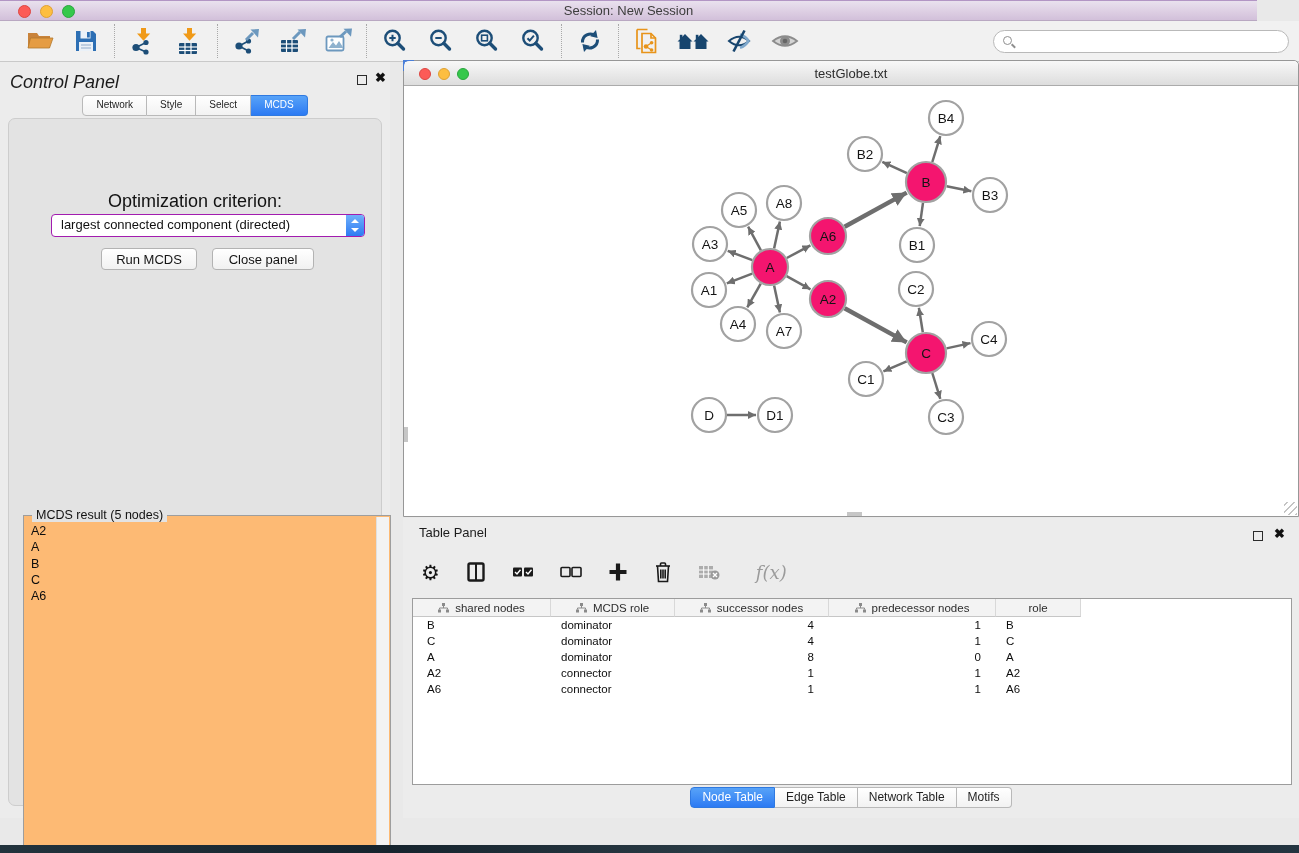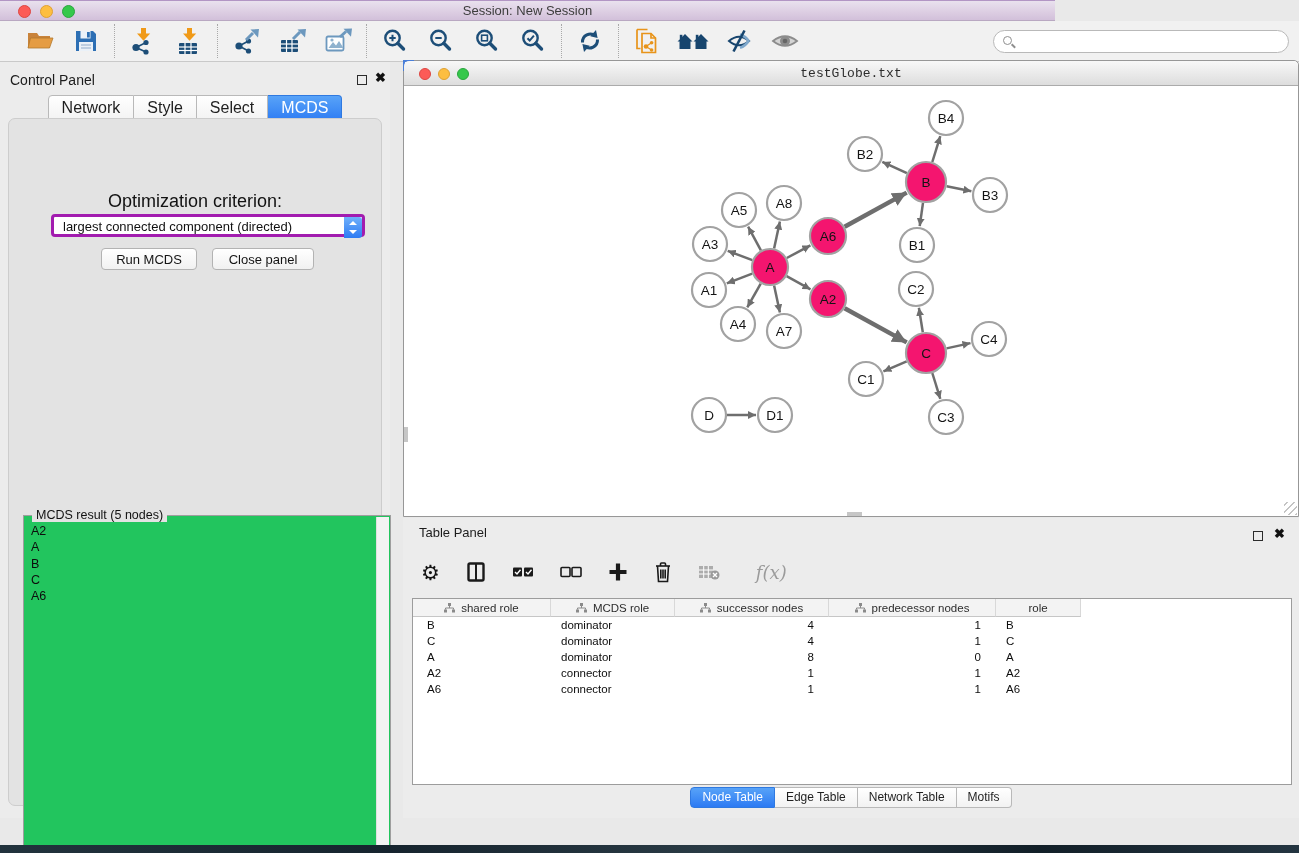--- a/index.html
+++ b/index.html
@@ -1,21 +1,21 @@
 <!DOCTYPE html>
 <html><head>
 <meta charset="utf-8">
 <style>
   * { margin:0; padding:0; box-sizing:border-box; }
   html,body { width:1299px; height:853px; }
   body { font-family:"Liberation Sans", sans-serif; background:#e9e9e9; position:relative; overflow:hidden; }
   .screen { position:absolute; inset:0; width:1299px; height:853px; background:#e9e9e9; }
 
   
-  .titlebar { position:absolute; left:0; top:0; width:1055px; height:21px;
+  .titlebar { position:absolute; left:0; top:0; width:1257px; height:21px;
     background:linear-gradient(180deg,#e9e1ee 0%,#dccde2 60%,#d2c0da 100%);
     border-top:1px solid #b295c4; border-bottom:1px solid #b9a8c2; }
   .titlebar .title { position:absolute; left:0; right:0; top:2px; text-align:center;
     font-size:13px; color:#3d3d3d; }
   .tl { position:absolute; top:4px; width:13px; height:13px; border-radius:50%; }
   .tl.red { left:18px; background:#fc5b57; border:1px solid #dd4742; }
   .tl.yellow { left:40px; background:#fdbe41; border:1px solid #dfa134; }
   .tl.green { left:62px; background:#35c84b; border:1px solid #2aa63e; }
 
   
@@ -30,65 +30,65 @@
     background:#fff; border:1px solid #b9b9b9; border-radius:12px; }
   .search-field input { position:absolute; left:26px; right:8px; top:1px; bottom:1px; border:none;
     outline:none; font-size:12px; font-family:"Liberation Sans",sans-serif; background:transparent; }
   .mag { position:absolute; left:9px; top:5px; width:9px; height:9px;
     border:1.6px solid #8f8f8f; border-radius:50%; }
   .mag::after { content:''; position:absolute; left:7px; top:8px; width:5px; height:1.8px;
     background:#8f8f8f; transform:rotate(45deg); }
 
   
   .control-panel { position:absolute; left:0; top:62px; width:390px; height:756px; background:#ececec; }
-  .cp-title { position:absolute; left:10px; top:10px; font-size:14px; color:#1c1c1c; }
+  .cp-title { position:absolute; left:10px; top:10px; font-size:18px; color:#1c1c1c;font-style:italic; }
   .panel-float { position:absolute; top:13px; width:10px; height:10px; border:1.6px solid #2b2b2b; background:transparent; }
   .panel-close { position:absolute; top:8px; font-size:13px; font-weight:bold; color:#111; }
   .cp-float { left:357px; } .cp-close { left:375px; }
   .seg { display:flex; }
   .seg-tab { background:linear-gradient(#ffffff,#f2f2f2); border:1px solid #b9b9b9; border-left:none;
-    padding:3px 13px 5px; font-size:16px; color:#1f1f1f; white-space:nowrap; }
+    padding:3px 13px 5px; font-size:10px; color:#1f1f1f; white-space:nowrap; }
   .seg-tab:first-child { border-left:1px solid #b9b9b9; border-radius:4px 0 0 4px; }
   .seg-tab:last-child { border-radius:0 4px 4px 0; }
   .seg-tab.active { background:linear-gradient(#58a3f8,#2c7af3); color:#fff; border-color:#2f79e0; }
   .cp-tabs { position:absolute; left:0; right:0; top:33px; display:flex; justify-content:center; }
   .cp-inner { position:absolute; left:8px; top:56px; width:374px; height:688px;
     background:#e3e3e3; border:1px solid #cdcdcd; border-radius:7px; }
   .opt-label { position:absolute; left:0; right:0; top:72px; text-align:center; font-size:18px; color:#121212; }
   .dropdown { position:absolute; left:42px; top:95px; width:314px; height:23px; background:#fff;
-    border:3px solid #a21caf; border-radius:4px; font-size:13px; line-height:20px; padding-left:9px; color:#111; }
+    border:1px solid #a21caf; border-radius:4px; font-size:13px; line-height:20px; padding-left:9px; color:#111; }
   .stepper { position:absolute; right:0px; top:0px; width:18px; height:21px;
     background:linear-gradient(#6fb0fb,#2d7bf3); border-radius:0 3px 3px 0; }
   .stepper .up, .stepper .dn { position:absolute; left:5px; width:0; height:0;
     border-left:4px solid transparent; border-right:4px solid transparent; }
   .stepper .up { top:4px; border-bottom:4.5px solid #fff; }
   .stepper .dn { bottom:4px; border-top:4.5px solid #fff; }
   .btn { position:absolute; height:22px; background:linear-gradient(#ffffff,#f1f1f1);
     border:1px solid #b3b3b3; border-radius:4px; font-size:13px; color:#141414;
     display:flex; align-items:center; justify-content:center; }
   .btn-run { left:92px; top:129px; width:96px; }
   .btn-closep { left:203px; top:129px; width:102px; }
   .groupbox { position:absolute; left:14px; top:396px; width:368px; height:337px;
-    border:1px solid #9e9e9e; background:#22c55e; }
+    border:1px solid #9e9e9e; background:#fdba74; }
   .groupbox-title { position:absolute; left:8px; top:-8px; background:#e3e3e3; padding:0 4px;
     font-size:12.5px; color:#121212; }
   .result-list { position:absolute; left:1px; top:3px; right:15px; bottom:1px; overflow:hidden;
     padding:4px 0 0 6px; }
   .result-list .list-item { font-size:12.5px; line-height:16.3px; color:#0d0d0d; }
   .result-scroll { position:absolute; right:1px; top:1px; bottom:1px; width:13px;
     background:#f3f3f3; border-left:1px solid #e0e0e0; }
 
   
   .net-window { position:absolute; left:403px; top:60px; width:896px; height:457px;
     border:1px solid #979797; border-radius:5px 5px 0 0; background:#fff; }
   .net-window::before { content:''; position:absolute; left:-1px; top:-1px; width:9px; height:9px;
     border-left:2px solid #4a7fd8; border-top:2px solid #4a7fd8; }
   .nw-titlebar { position:absolute; left:0; right:0; top:0; height:25px;
     background:linear-gradient(#f8f8f8,#dddddd); border-bottom:1px solid #ababab; border-radius:5px 5px 0 0; }
-  .nw-titlebar .title { position:absolute; left:0; right:0; top:5px; text-align:center; font-size:13px; color:#2d2d2d;font-family:Liberation Mono, monospace; }
+  .nw-titlebar .title { position:absolute; left:0; right:0; top:5px; text-align:center; font-size:13px; color:#2d2d2d; }
   .nw-titlebar .tl { top:7px; width:12px; height:12px; }
   .nw-titlebar .tl.red { left:15px; } .nw-titlebar .tl.yellow { left:34px; } .nw-titlebar .tl.green { left:53px; }
   .nw-canvas { position:absolute; left:0; right:0; top:26px; bottom:0; background:#fff; overflow:hidden; }
   .nw-grip { position:absolute; right:1px; bottom:1px; width:13px; height:13px;
     background:repeating-linear-gradient(315deg,#c4c4c4 0 1.5px,transparent 1.5px 5px); }
   .nw-thumb-left { position:absolute; left:0; top:340px; width:4px; height:15px; background:#c6c6c6; }
   .nw-thumb-bottom { position:absolute; left:443px; bottom:0; width:15px; height:4px; background:#c6c6c6; }
 
   
   .table-panel { position:absolute; left:403px; top:518px; width:896px; height:300px; background:#ececec; }
@@ -527,21 +527,21 @@
       <div class="thead">
           <div class="th" style="width: 138px;">
             <svg width="11" height="10" viewBox="0 0 11 10">
               <g fill="#8a8a8a">
                 <rect x="4" y="0" width="3" height="3"></rect>
                 <rect x="0" y="6.5" width="3" height="3"></rect>
                 <rect x="8" y="6.5" width="3" height="3"></rect>
               </g>
               <path d="M5.5,3 V5 M1.5,6.5 V5 H9.5 V6.5" stroke="#8a8a8a" fill="none" stroke-width="1"></path>
             </svg>
-            <span>shared role</span>
+            <span>shared nodes</span>
           </div>
           <div class="th" style="width: 124px;">
             <svg width="11" height="10" viewBox="0 0 11 10">
               <g fill="#8a8a8a">
                 <rect x="4" y="0" width="3" height="3"></rect>
                 <rect x="0" y="6.5" width="3" height="3"></rect>
                 <rect x="8" y="6.5" width="3" height="3"></rect>
               </g>
               <path d="M5.5,3 V5 M1.5,6.5 V5 H9.5 V6.5" stroke="#8a8a8a" fill="none" stroke-width="1"></path>
             </svg>

